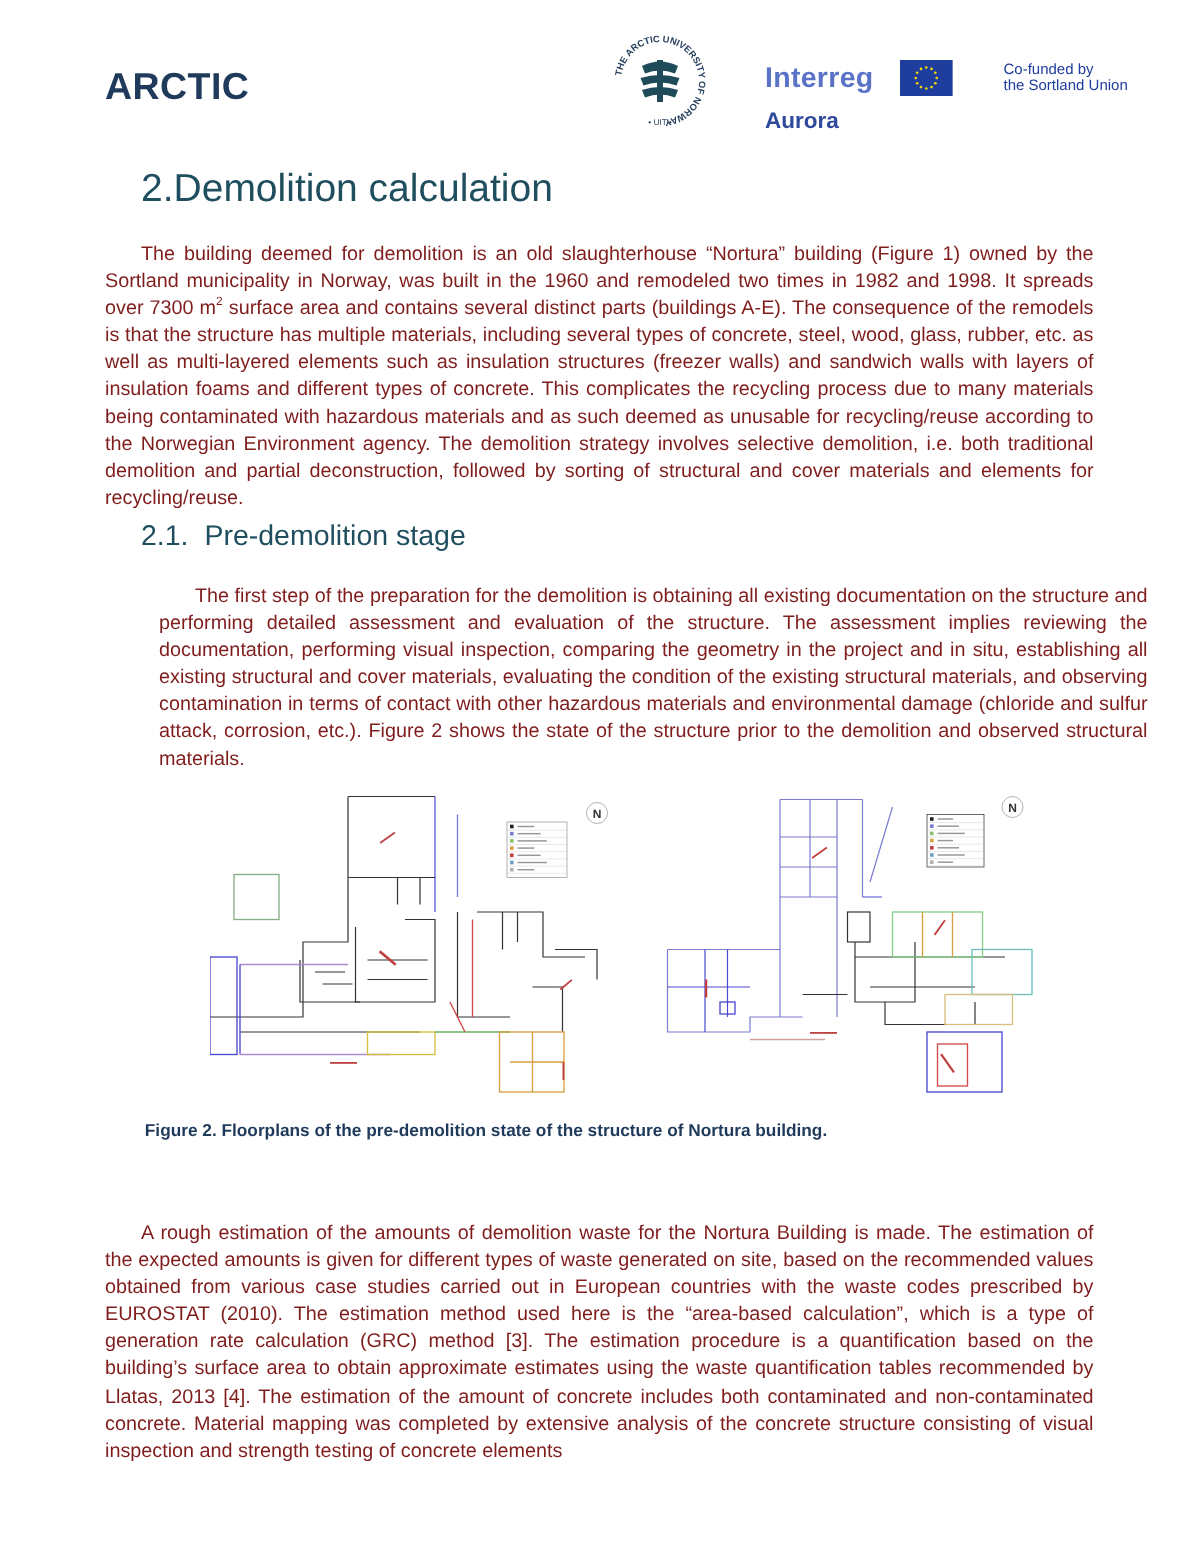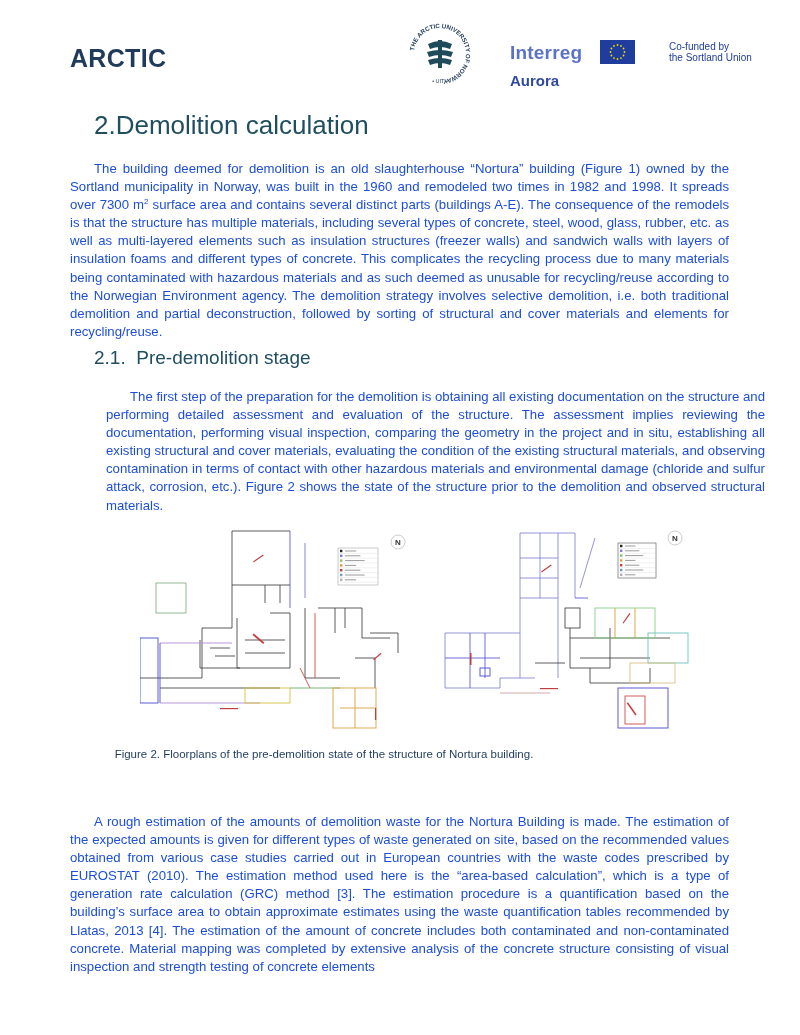--- a/index.html
+++ b/index.html
@@ -9,30 +9,30 @@
            color: #1f3a5a; letter-spacing: 0.3px; }
   .uit-logo { position: absolute; left: 408px; top: 22px; width: 64px; height: 64px; }
   .interreg { position: absolute; left: 510px; top: 42px; font-size: 19px; font-weight: bold;
               color: #5b73c7; letter-spacing: 0.2px; }
   .aurora { position: absolute; left: 510px; top: 72px; font-size: 15px; font-weight: bold; color: #2f4a9c; }
   .eu-flag { position: absolute; left: 600px; top: 40px; width: 35px; height: 24px; background: #1f3d9c; }
   .eu-text { position: absolute; left: 641px; top: 41px; font-size: 10px; line-height: 11px; color: #1f3d9c; margin-left: 28px; }
   .h1 { position: absolute; left: 94px; top: 110px; font-size: 26px; color: #1f4e5f; }
   .h2 { position: absolute; left: 94px; top: 347px; font-size: 19px; color: #1f4e5f; }
   .para { position: absolute; left: 70px; width: 659px; font-size: 13.2px; line-height: 18.1px;
-          text-align: justify; text-indent: 24px; color: #1d4ed8; margin: 0; }
+          text-align: justify; text-indent: 24px; color: #7f1d1d; margin: 0; }
   .p1 { top: 160px; }
   .p2 { top: 388px; margin-left: 36px; }
   .p3 { top: 813px; }
   sup { font-size: 8px; line-height: 0; }
   .figure { position: absolute; top: 528px; }
   .fig1 { left: 140px; width: 270px; height: 205px; }
   .fig2 { left: 440px; width: 265px; height: 205px; }
   .caption { position: absolute; left: 0; width: 648px; top: 748px; text-align: center;
-             font-size: 11.5px; font-weight: normal; color: #1f3a5a; }
+             font-size: 11.5px; font-weight: bold; color: #1f3a5a; }
 </style>
 </head>
 <body>
 
 <div class="brand">ARCTIC</div>
 
 <svg class="uit-logo" viewBox="0 0 64 64">
   <defs>
     <path id="ringPath" d="M 32 32 m -26 0 a 26 26 0 1 1 52 0 a 26 26 0 1 1 -52 0"></path>
   </defs>

